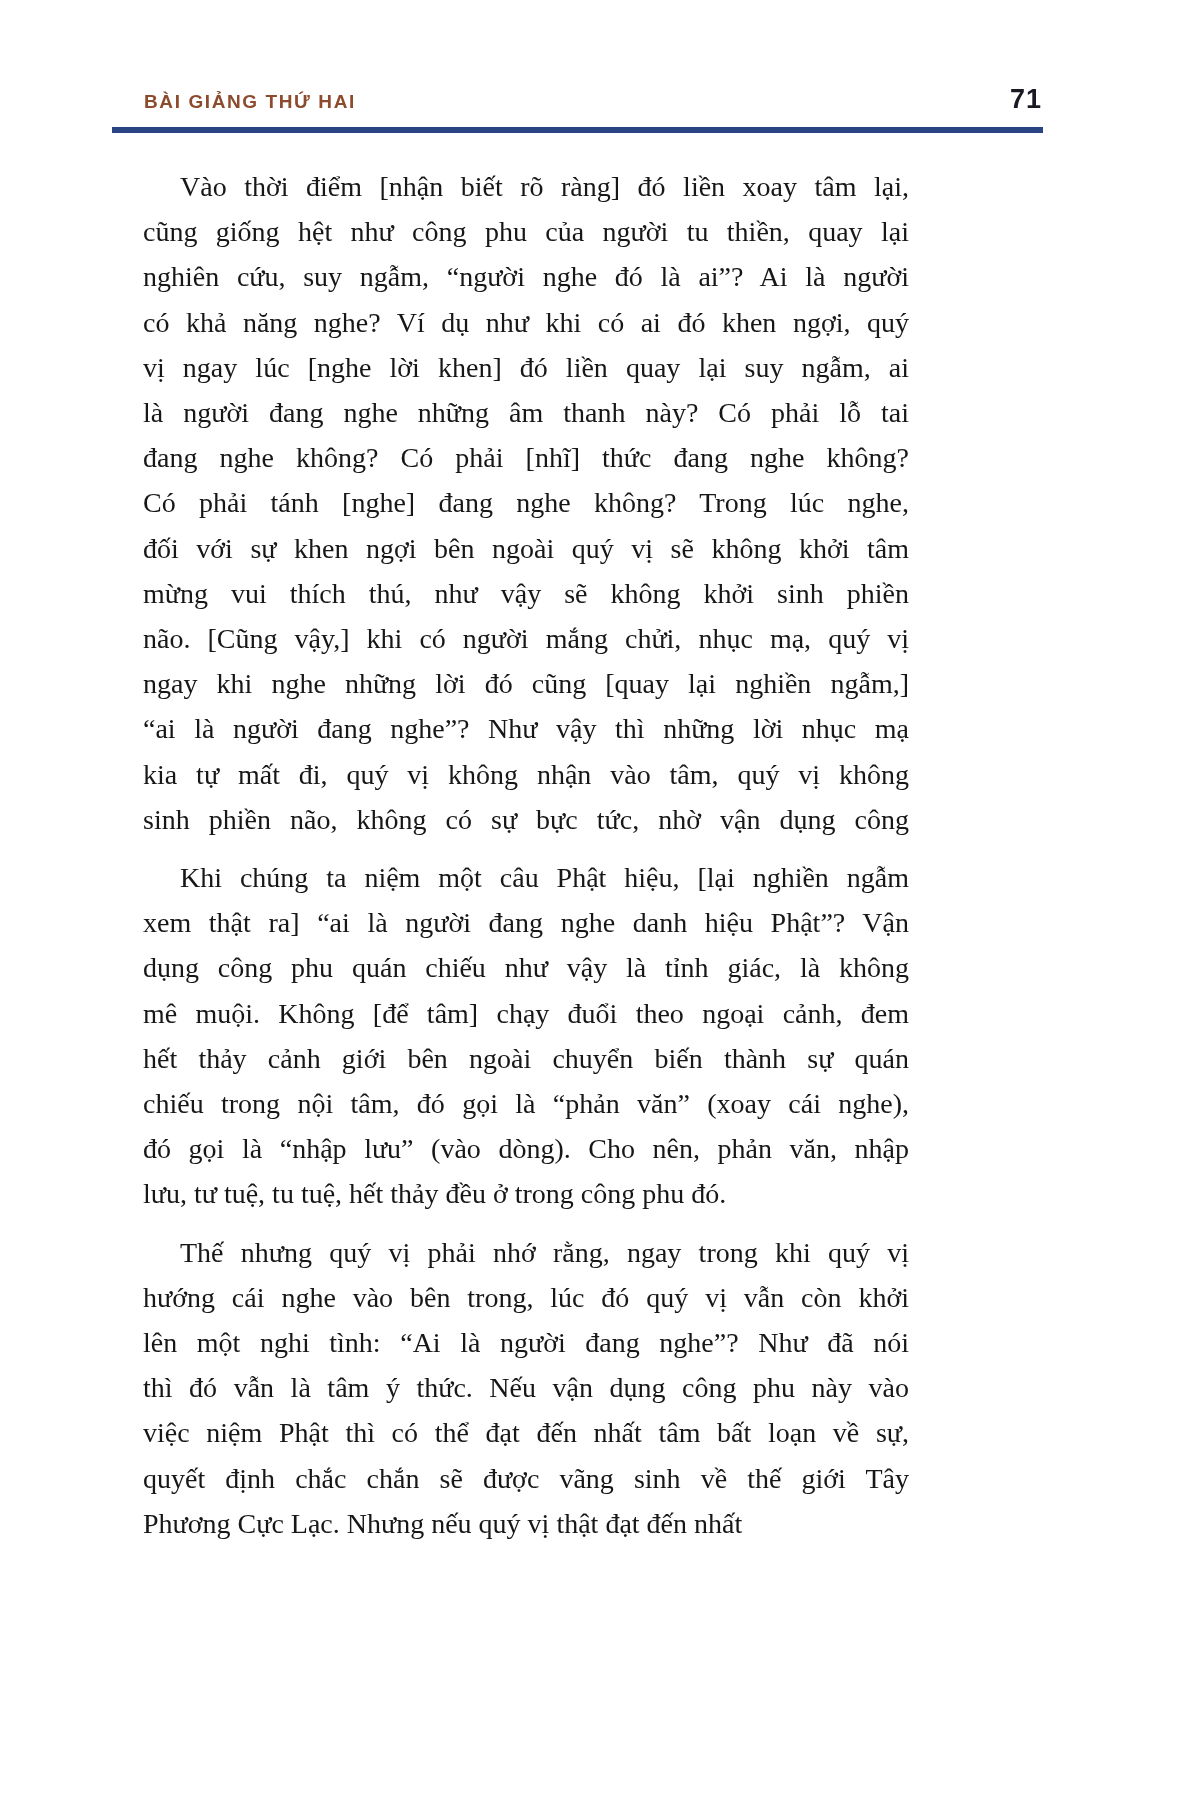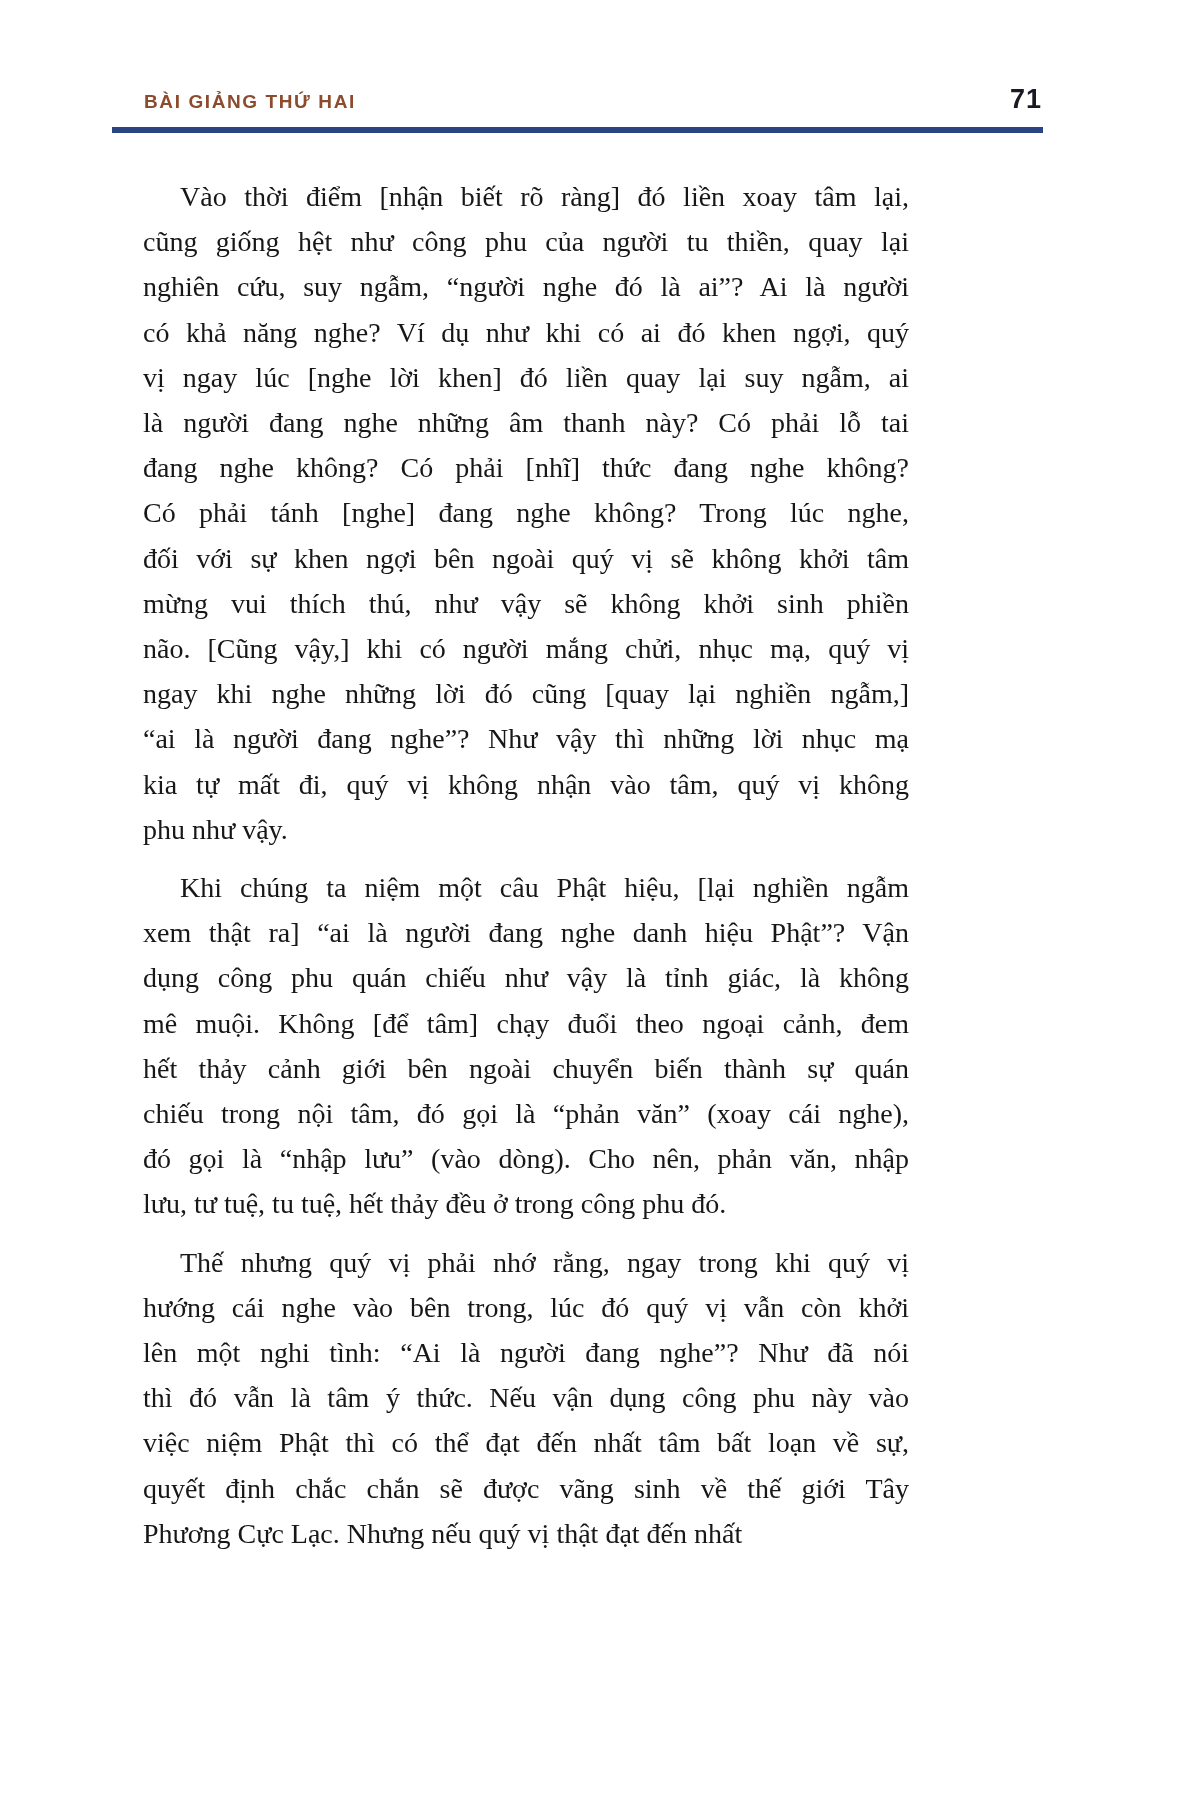--- a/index.html
+++ b/index.html
@@ -46,21 +46,21 @@
     border:none;margin:0;padding:0;
   }
   .body-text{
     position:absolute;
     left:143px;top:164px;
     width:766px;
     color:var(--ink);
     font-size:28px;
     line-height:45.2px;
   }
-  .para{margin:10px 0 13px 0;}
+  .para{margin:0 0 13px 0;}
   .line{
     text-align:justify;
     text-align-last:justify;
     max-height:46px;
     overflow:hidden;
     white-space:normal;
   }
   .line.para-first{text-indent:37px;}
   .line.para-last{text-align-last:left;}
 </style>
@@ -80,21 +80,21 @@
         <div class="line">vị ngay lúc [nghe lời khen] đó liền quay lại suy ngẫm, ai</div>
         <div class="line">là người đang nghe những âm thanh này? Có phải lỗ tai</div>
         <div class="line">đang nghe không? Có phải [nhĩ] thức đang nghe không?</div>
         <div class="line">Có phải tánh [nghe] đang nghe không? Trong lúc nghe,</div>
         <div class="line">đối với sự khen ngợi bên ngoài quý vị sẽ không khởi tâm</div>
         <div class="line">mừng vui thích thú, như vậy sẽ không khởi sinh phiền</div>
         <div class="line">não. [Cũng vậy,] khi có người mắng chửi, nhục mạ, quý vị</div>
         <div class="line">ngay khi nghe những lời đó cũng [quay lại nghiền ngẫm,]</div>
         <div class="line">“ai là người đang nghe”? Như vậy thì những lời nhục mạ</div>
         <div class="line">kia tự mất đi, quý vị không nhận vào tâm, quý vị không</div>
-        <div class="line para-last">phu như vậy.</div>
+        <div class="line">sinh phiền não, không có sự bực tức, nhờ vận dụng công</div>
       </div>
       <div class="para">
         <div class="line para-first">Khi chúng ta niệm một câu Phật hiệu, [lại nghiền ngẫm</div>
         <div class="line">xem thật ra] “ai là người đang nghe danh hiệu Phật”? Vận</div>
         <div class="line">dụng công phu quán chiếu như vậy là tỉnh giác, là không</div>
         <div class="line">mê muội. Không [để tâm] chạy đuổi theo ngoại cảnh, đem</div>
         <div class="line">hết thảy cảnh giới bên ngoài chuyển biến thành sự quán</div>
         <div class="line">chiếu trong nội tâm, đó gọi là “phản văn” (xoay cái nghe),</div>
         <div class="line">đó gọi là “nhập lưu” (vào dòng). Cho nên, phản văn, nhập</div>
         <div class="line para-last">lưu, tư tuệ, tu tuệ, hết thảy đều ở trong công phu đó.</div>

